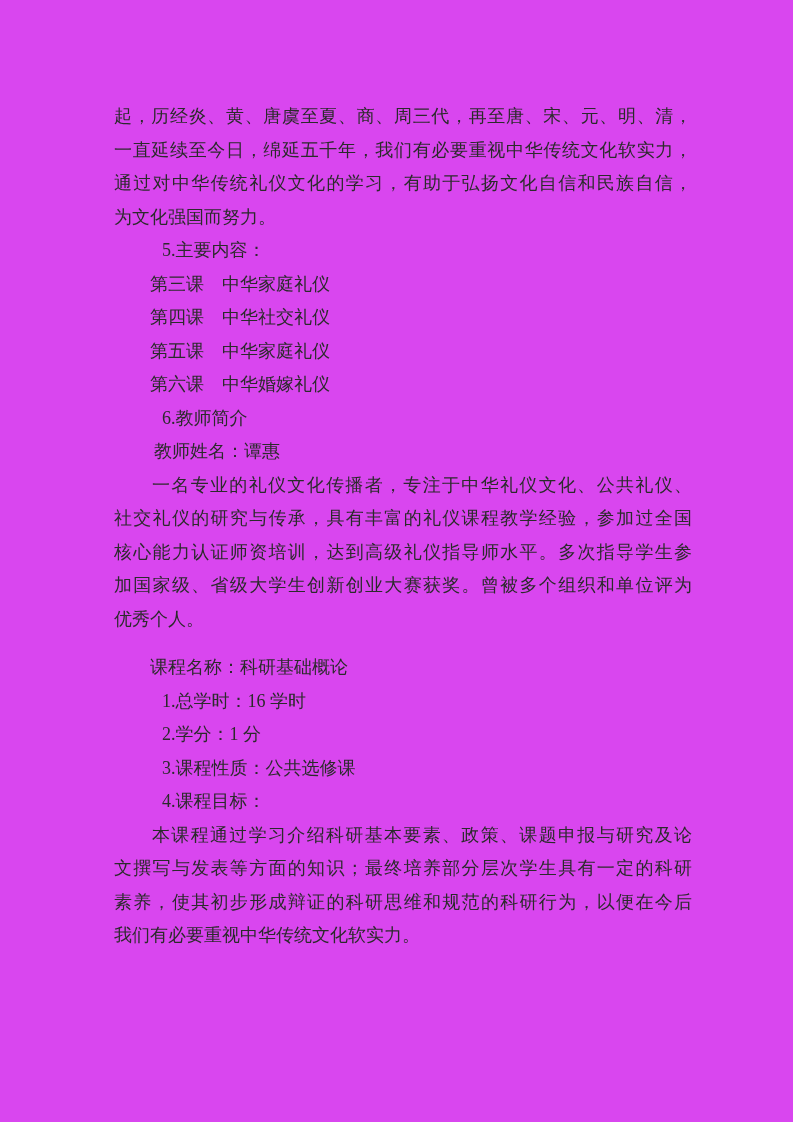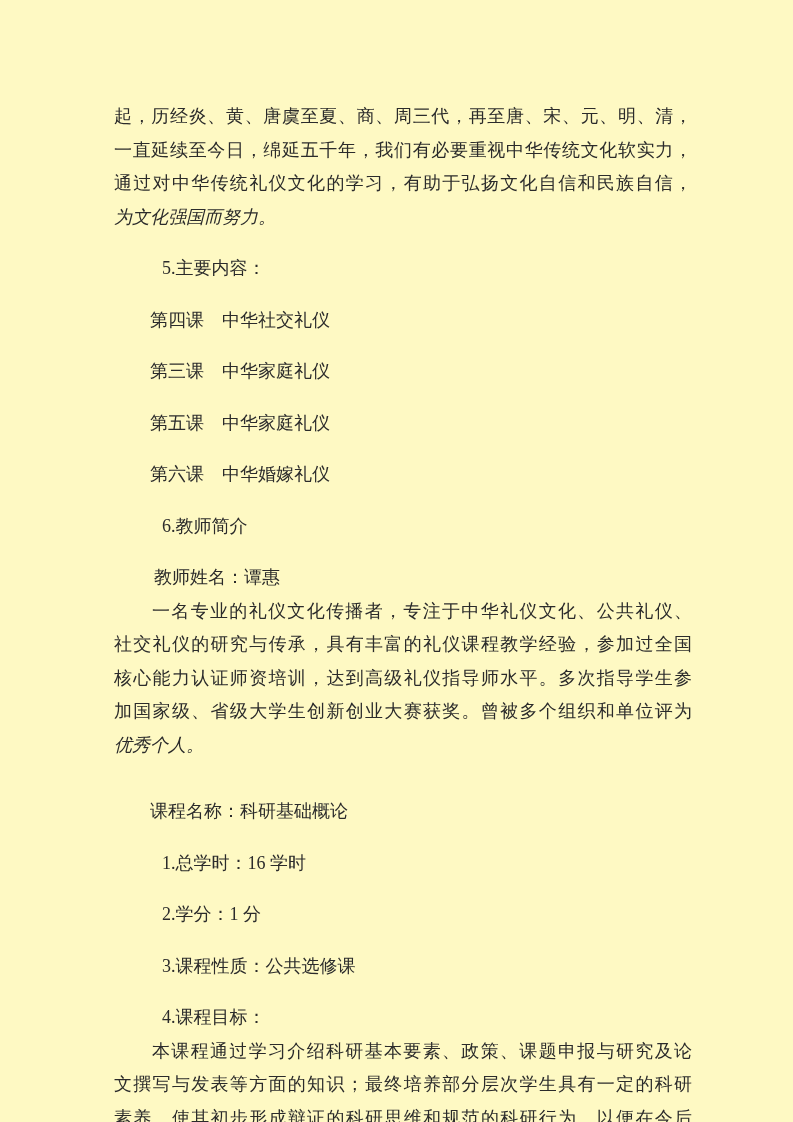--- a/index.html
+++ b/index.html
@@ -4,21 +4,21 @@
 <style>
   html, body {
     margin: 0;
     padding: 0;
     background: #ffffff;
   }
   .page {
     position: relative;
     width: 793px;
     height: 1122px;
-    background: #fef9c3;
+    background: #d946ef;
     overflow: hidden;
     font-family: "Liberation Serif", "DejaVu Serif", serif;
   }
   .content {
     position: absolute;
     left: 114px;
     top: 100px;
     width: 578px;
     font-size: 18px;
     line-height: 33.5px;
@@ -29,27 +29,25 @@
   .ln {
     height: 33.5px;
     text-align: justify;
     text-align-last: justify;
     overflow: hidden;
   }
   
   .ln.last {
     text-align: center;
     text-align-last: left;
-    font-style: italic;
   }
   
   .ln.single {
     text-align: left;
     text-align-last: left;
-    margin-top: 18px;
   }
   .first-indent { text-indent: 38px; font-family: Liberation Serif, serif; }
   .pad-head   { padding-left: 48px; }  
   .pad-lesson { padding-left: 36px; }  
   .pad-name   { padding-left: 40px; }  
   .pad-course { padding-left: 36px; }  
   .pad-item   { padding-left: 48px; }  
   .section-spacer { height: 15px; }
 </style>
 </head>
@@ -60,22 +58,22 @@
 
     <div>
       <div class="ln">起，历经炎、黄、唐虞至夏、商、周三代，再至唐、宋、元、明、清，</div>
       <div class="ln">一直延续至今日，绵延五千年，我们有必要重视中华传统文化软实力，</div>
       <div class="ln">通过对中华传统礼仪文化的学习，有助于弘扬文化自信和民族自信，</div>
       <div class="ln last">为文化强国而努力。</div>
     </div>
 
     <div class="ln single pad-head">5.主要内容：</div>
     <div>
+      <div class="ln single pad-lesson">第三课　中华家庭礼仪</div>
       <div class="ln single pad-lesson">第四课　中华社交礼仪</div>
-      <div class="ln single pad-lesson">第三课　中华家庭礼仪</div>
       <div class="ln single pad-lesson">第五课　中华家庭礼仪</div>
       <div class="ln single pad-lesson">第六课　中华婚嫁礼仪</div>
     </div>
 
     <div class="ln single pad-head">6.教师简介</div>
     <div class="ln single pad-name">教师姓名：谭惠</div>
     <div>
       <div class="ln first-indent">一名专业的礼仪文化传播者，专注于中华礼仪文化、公共礼仪、</div>
       <div class="ln">社交礼仪的研究与传承，具有丰富的礼仪课程教学经验，参加过全国</div>
       <div class="ln">核心能力认证师资培训，达到高级礼仪指导师水平。多次指导学生参</div>

